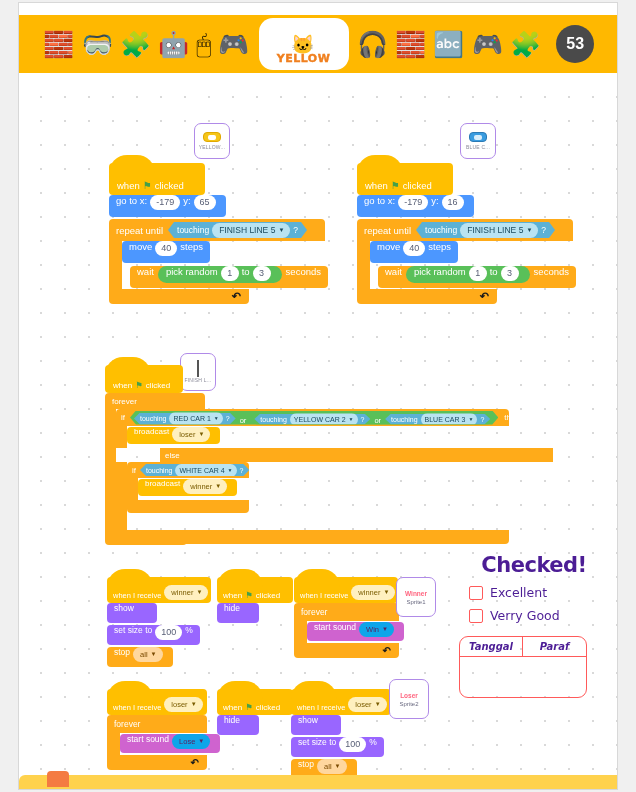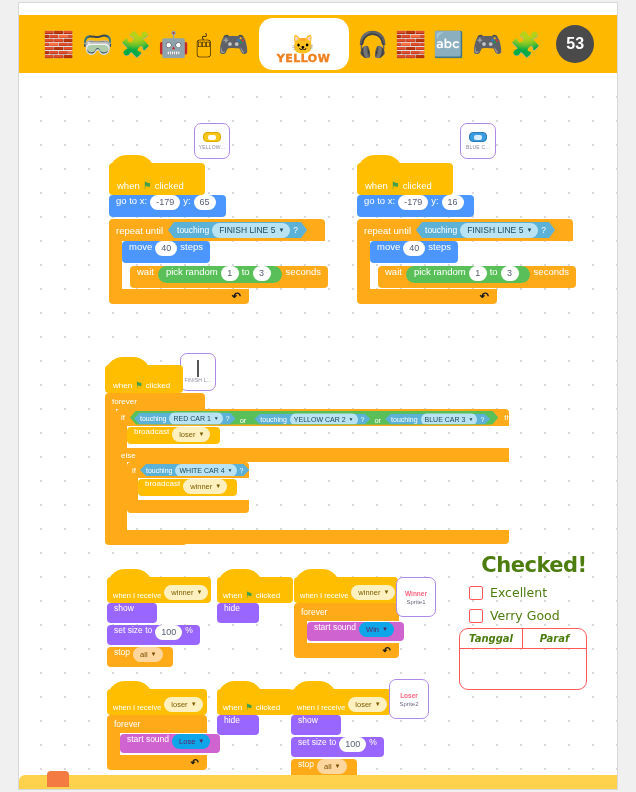--- a/index.html
+++ b/index.html
@@ -194,36 +194,36 @@
   .car.blue::after { background: #D9EEFB; }
   .finish-line {
     width: 4px; height: 22px;
     background: repeating-linear-gradient(180deg,#2b2b2b 0 2px,#ffffff 2px 4px);
     border: 0.5px solid #555;
   }
 
   
   .checked-area {
     position: absolute; left: 440px; top: 550px;
-    width: 150px; color: #4d7c0f;
+    width: 150px; color: #4c1d95;
     font-family: "DejaVu Sans", sans-serif;
   }
   .checked-title {
     font-size: 21px; font-weight: bold;
     text-align: center; letter-spacing: -0.5px;
     margin-bottom: 3px;
   }
   .check-row { display: flex; align-items: center; gap: 7px; margin: 8px 0 2px 10px; }
   .check-box {
     width: 14px; height: 14px;
     border: 1.6px solid #FF5A5A; border-radius: 2px;
   }
   .check-label { font-size: 12.5px; }
   .tbl {
-    margin-top: 5px;
+    margin-top: 13px;
     border: 1.6px solid #FF5A5A; border-radius: 9px;
     width: 128px; height: 62px;
     display: grid; grid-template-columns: 1fr 1fr; grid-template-rows: 20px 1fr;
     overflow: hidden;
   }
   .tbl .th {
     display: flex; align-items: center; justify-content: center;
     font-size: 10px; font-weight: bold; font-style: italic;
     border-bottom: 1.4px solid #FF5A5A;
   }
@@ -453,21 +453,21 @@
           <div class="blk events" style="left:0; top:1px; height:17px; font-size:8px; background:#FFBF00;">
             <span>broadcast</span>
             <span class="pill events-in" style="font-size:7.5px;">
               <span>loser</span>
               <span class="caret">▼</span>
             </span>
           </div>
         </div>
       </div>
 
-      <div class="c-mid-label" style="height:14px; font-size:8px; padding:0 5px; width:393px;">
+      <div class="c-mid-label" style="height:14px; font-size:8px; padding:0 5px; width:393px;margin-left:44px;">
         <span>else</span>
       </div>
 
       <div style="display:flex;">
         <div class="c-arm" style="height:68px; width:11px;"></div>
         <div style="position:relative; width:382px;">
 
           <div class="c-top" style="height:16px; font-size:8px; padding:0 5px; width:122px; border-radius:4px 4px 0 0;">
             <span>if</span>
             <span class="hexa sense" style="height:12px; padding:0 6px; font-size:7px; margin-left:4px;">

